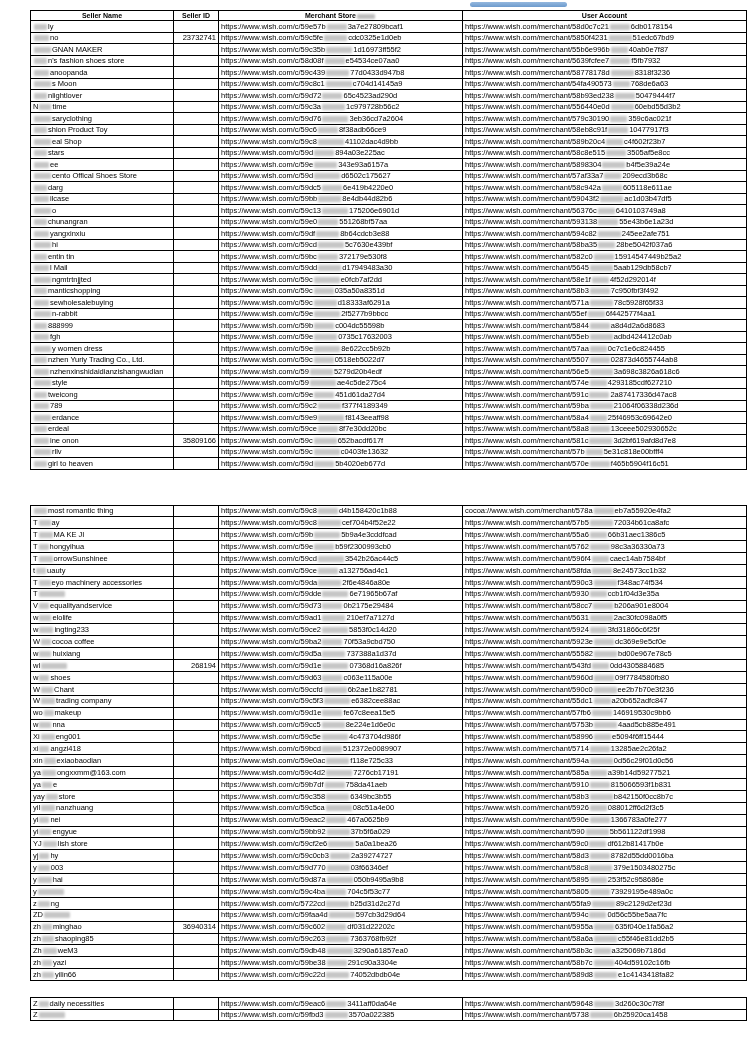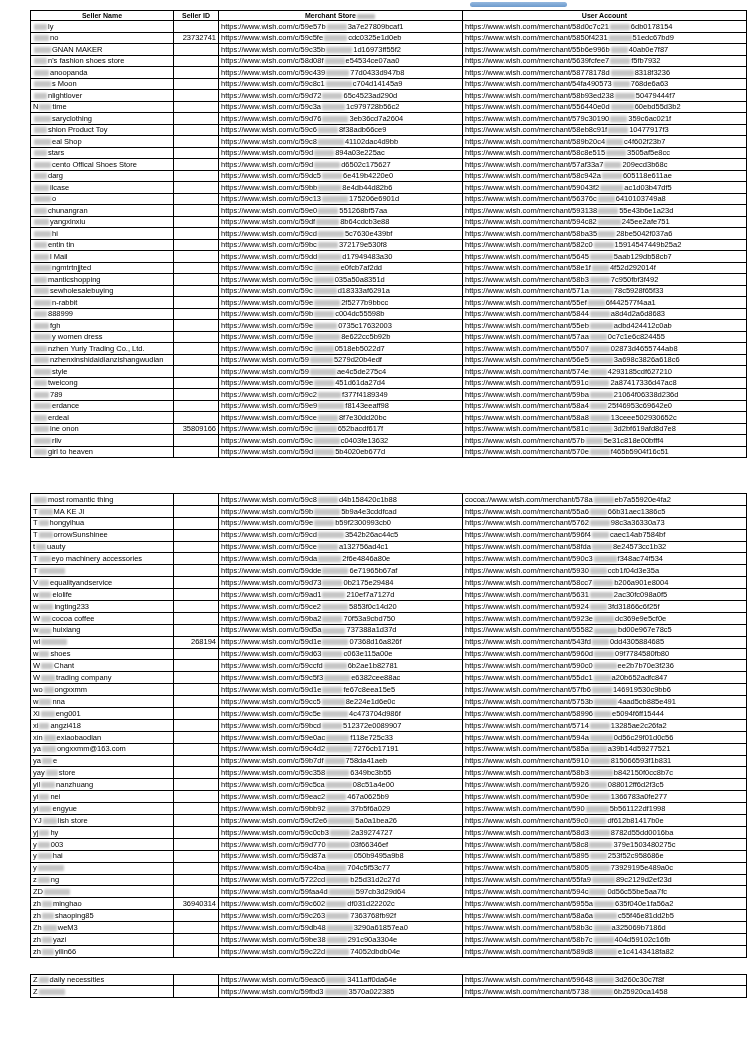--- a/index.html
+++ b/index.html
@@ -111,20 +111,26 @@
         <td><span class="urltxt">https://www.wish.com/c/59c8</span><span class="rd" style="width: 26px;"></span><span class="urltxt">41102dac4d9bb</span></td>
         <td><span class="urltxt">https://www.wish.com/merchant/589b20c4</span><span class="rd" style="width: 17px;"></span><span class="urltxt">c4f602f23b7</span></td>
       </tr>
       <tr>
         <td><span class="rd" style="width: 13px;"></span><span class="urltxt">stars</span></td>
         <td class="c-id"></td>
         <td><span class="urltxt">https://www.wish.com/c/59d</span><span class="rd" style="width: 20px;"></span><span class="urltxt">894a03e225ac</span></td>
         <td><span class="urltxt">https://www.wish.com/merchant/58c8e515</span><span class="rd" style="width: 20px;"></span><span class="urltxt">3505af5e8cc</span></td>
       </tr>
       <tr>
+        <td><span class="rd" style="width: 15px;"></span><span class="urltxt">ee</span></td>
+        <td class="c-id"></td>
+        <td><span class="urltxt">https://www.wish.com/c/59e</span><span class="rd" style="width: 23px;"></span><span class="urltxt">343e93a6157a</span></td>
+        <td><span class="urltxt">https://www.wish.com/merchant/5898304</span><span class="rd" style="width: 23px;"></span><span class="urltxt">b4f5e39a24e</span></td>
+      </tr>
+      <tr>
         <td><span class="rd" style="width: 17px;"></span><span class="urltxt">cento Offical Shoes Store</span></td>
         <td class="c-id"></td>
         <td><span class="urltxt">https://www.wish.com/c/59d</span><span class="rd" style="width: 26px;"></span><span class="urltxt">d6502c175627</span></td>
         <td><span class="urltxt">https://www.wish.com/merchant/57af33a7</span><span class="rd" style="width: 17px;"></span><span class="urltxt">209ecd3b68c</span></td>
       </tr>
       <tr>
         <td><span class="rd" style="width: 13px;"></span><span class="urltxt">darg</span></td>
         <td class="c-id"></td>
         <td><span class="urltxt">https://www.wish.com/c/59dc5</span><span class="rd" style="width: 20px;"></span><span class="urltxt">6e419b4220e0</span></td>
         <td><span class="urltxt">https://www.wish.com/merchant/58c942a</span><span class="rd" style="width: 20px;"></span><span class="urltxt">605118e611ae</span></td>
@@ -284,20 +290,26 @@
       <col class="c4">
     </colgroup>
   <tbody>
       <tr>
         <td><span class="rd" style="width: 13px;"></span><span class="urltxt">most romantic thing</span></td>
         <td class="c-id"></td>
         <td><span class="urltxt">https://www.wish.com/c/59c8</span><span class="rd" style="width: 20px;"></span><span class="urltxt">d4b158420c1b88</span></td>
         <td><span class="urltxt">cocoa://www.wish.com/merchant/578a</span><span class="rd" style="width: 20px;"></span><span class="urltxt">eb7a55920e4fa2</span></td>
       </tr>
       <tr>
+        <td><span class="urltxt">T</span><span class="rd" style="width: 12px;"></span><span class="urltxt">ay</span></td>
+        <td class="c-id"></td>
+        <td><span class="urltxt">https://www.wish.com/c/59c8</span><span class="rd" style="width: 23px;"></span><span class="urltxt">cef704b4f52e22</span></td>
+        <td><span class="urltxt">https://www.wish.com/merchant/57b5</span><span class="rd" style="width: 23px;"></span><span class="urltxt">72034b61ca8afc</span></td>
+      </tr>
+      <tr>
         <td><span class="urltxt">T</span><span class="rd" style="width: 14px;"></span><span class="urltxt">MA KE JI</span></td>
         <td class="c-id"></td>
         <td><span class="urltxt">https://www.wish.com/c/59b</span><span class="rd" style="width: 26px;"></span><span class="urltxt">5b9a4e3cddfcad</span></td>
         <td><span class="urltxt">https://www.wish.com/merchant/55a6</span><span class="rd" style="width: 17px;"></span><span class="urltxt">66b31aec1386c5</span></td>
       </tr>
       <tr>
         <td><span class="urltxt">T</span><span class="rd" style="width: 10px;"></span><span class="urltxt">hongyihua</span></td>
         <td class="c-id"></td>
         <td><span class="urltxt">https://www.wish.com/c/59e</span><span class="rd" style="width: 20px;"></span><span class="urltxt">b59f2300993cb0</span></td>
         <td><span class="urltxt">https://www.wish.com/merchant/5762</span><span class="rd" style="width: 20px;"></span><span class="urltxt">98c3a36330a73</span></td>
@@ -374,21 +386,21 @@
         <td><span class="urltxt">https://www.wish.com/c/59ccfd</span><span class="rd" style="width: 23px;"></span><span class="urltxt">6b2ae1b82781</span></td>
         <td><span class="urltxt">https://www.wish.com/merchant/590c0</span><span class="rd" style="width: 23px;"></span><span class="urltxt">ee2b7b70e3f236</span></td>
       </tr>
       <tr>
         <td><span class="urltxt">W</span><span class="rd" style="width: 14px;"></span><span class="urltxt">trading company</span></td>
         <td class="c-id"></td>
         <td><span class="urltxt">https://www.wish.com/c/59c5f3</span><span class="rd" style="width: 26px;"></span><span class="urltxt">e6382cee88ac</span></td>
         <td><span class="urltxt">https://www.wish.com/merchant/55dc1</span><span class="rd" style="width: 17px;"></span><span class="urltxt">a20b652adfc847</span></td>
       </tr>
       <tr>
-        <td><span class="urltxt">wo</span><span class="rd" style="width: 10px;"></span><span class="urltxt">ongxxmm</span></td>
+        <td><span class="urltxt">wo</span><span class="rd" style="width: 10px;"></span><span class="urltxt">makeup</span></td>
         <td class="c-id"></td>
         <td><span class="urltxt">https://www.wish.com/c/59d1e</span><span class="rd" style="width: 20px;"></span><span class="urltxt">fe67c8eea15e5</span></td>
         <td><span class="urltxt">https://www.wish.com/merchant/57fb6</span><span class="rd" style="width: 20px;"></span><span class="urltxt">146919530c9bb6</span></td>
       </tr>
       <tr>
         <td><span class="urltxt">w</span><span class="rd" style="width: 12px;"></span><span class="urltxt">nna</span></td>
         <td class="c-id"></td>
         <td><span class="urltxt">https://www.wish.com/c/59cc5</span><span class="rd" style="width: 23px;"></span><span class="urltxt">8e224e1d6e0c</span></td>
         <td><span class="urltxt">https://www.wish.com/merchant/5753b</span><span class="rd" style="width: 23px;"></span><span class="urltxt">4aad5cb885e491</span></td>
       </tr>

